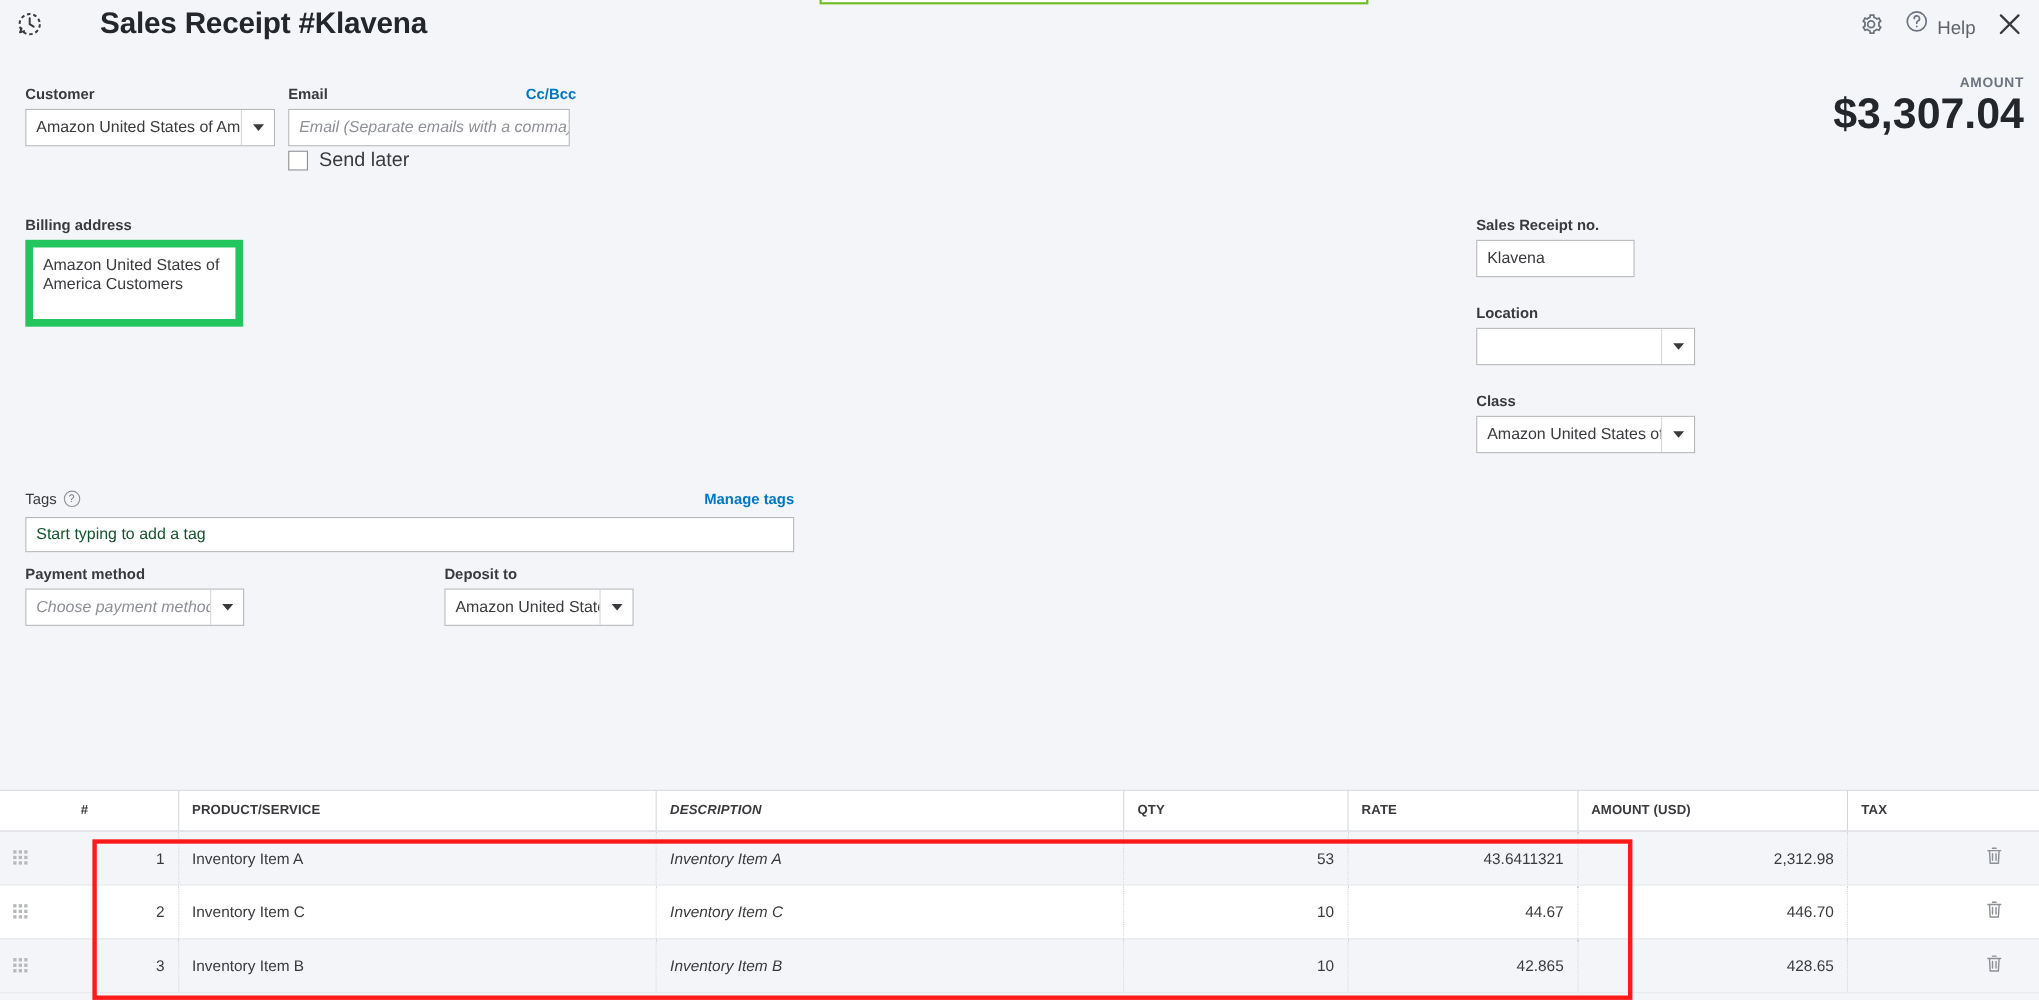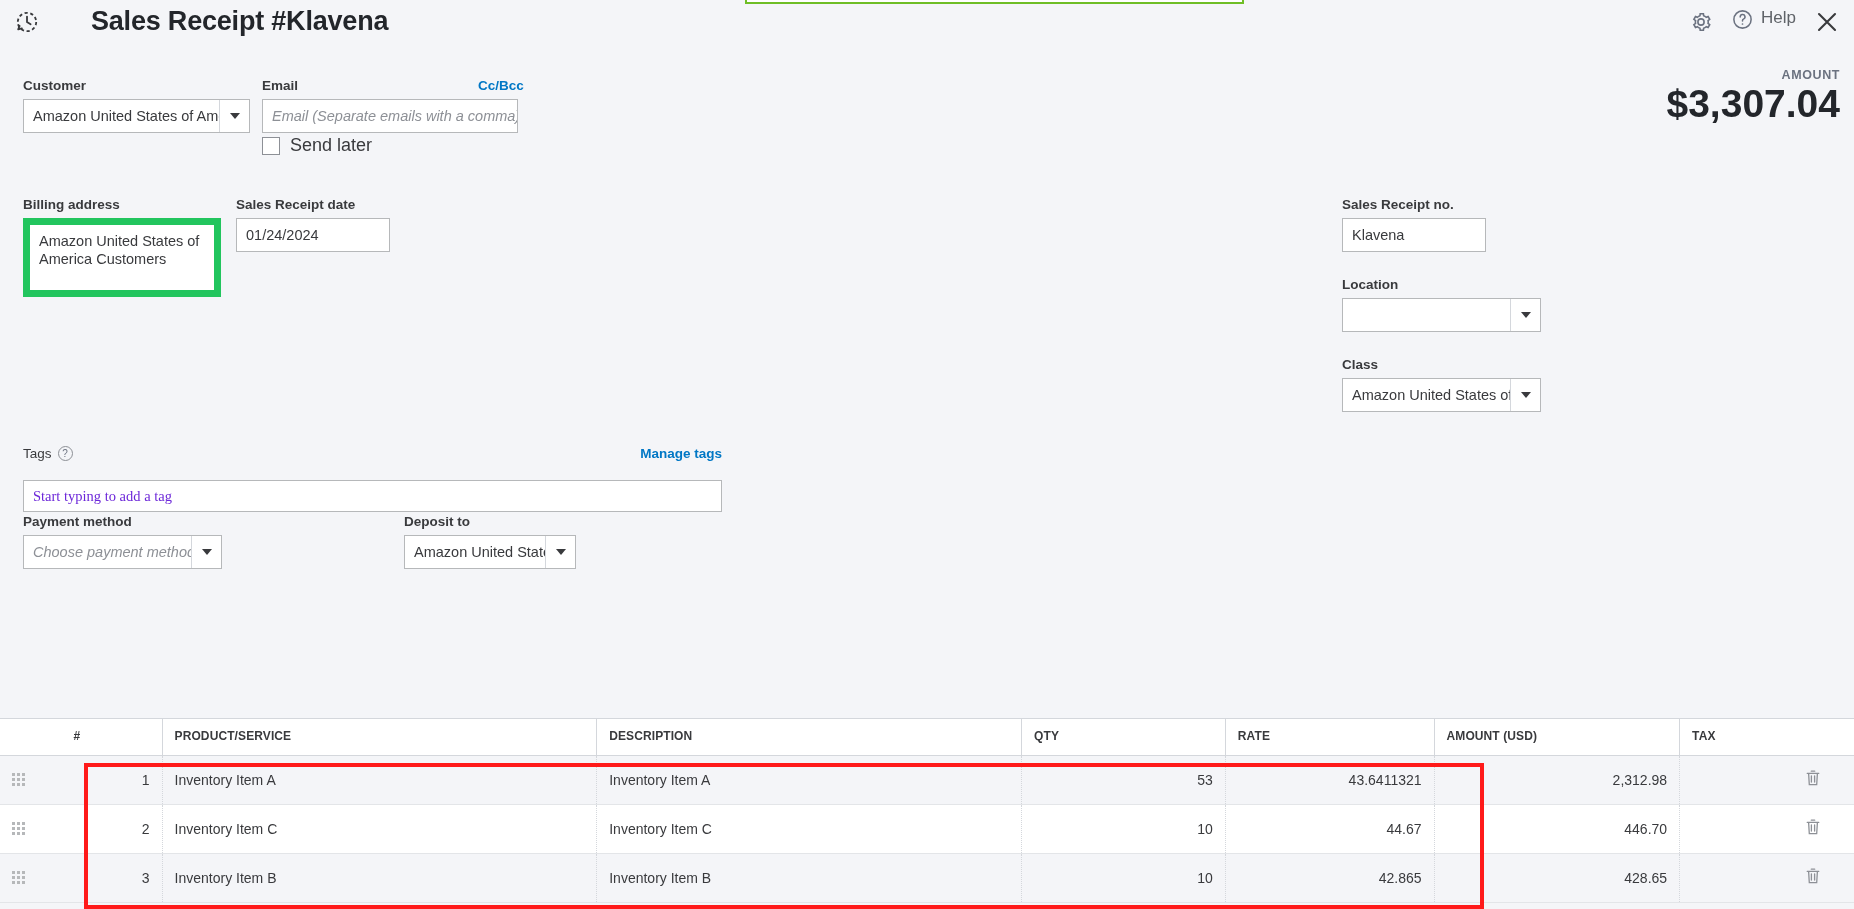--- a/index.html
+++ b/index.html
@@ -50,21 +50,21 @@
     margin-left: 39px;
   }
   .header-right {
     position: absolute;
     right: 14px; top: 8px;
     display: flex;
     align-items: center;
     gap: 18px;
   }
   .icon-btn {
-    display: flex; align-items: flex-start;
+    display: flex; align-items: flex-end;
     gap: 7px;
     color: #6b7280;
     cursor: pointer;
   }
   .help-label { font-size: 17px; color: #5f6368; }
 
   
   .form-area {
     position: absolute;
     left: 0; top: 56px;
@@ -165,29 +165,28 @@
   .q-circle {
     width: 15px; height: 15px; border-radius: 50%;
     border: 1px solid #8d9096;
     color: #6b7280;
     font-size: 10px;
     display: flex; align-items: center; justify-content: center;
     line-height: 1;
   }
   .manage-tags { font-size: 13.5px; color: #0077c5; font-weight: bold; cursor: pointer; }
   .tags-input {
-    margin-top: 19px;
+    margin-top: 9px;
     width: 699px; height: 32px;
     border: 1px solid #b6b8ba;
     background: #fff;
     display: flex; align-items: center;
     padding: 0 9px;
     font-size: 14.5px;
-    color: #6d28d9;
-    font-family: Liberation Serif, serif;
+    color: #14532d;
   }
 
   .f-paymethod { position: absolute; left: 23px; top: 458px; width: 199px; }
   .f-refno     { position: absolute; left: 236px; top: 458px; width: 154px; }
   .f-deposit   { position: absolute; left: 404px; top: 458px; width: 172px; }
 
   
   .table-wrap {
     position: absolute;
     left: 0; top: 718px;
@@ -217,21 +216,21 @@
     color: #393a3d;
     padding: 0 12px;
     height: 49px;
     border-bottom: 1px solid #e3e5e8;
     vertical-align: middle;
   }
   tr.row-alt td { background: #f4f5f8; }
   .c-handle  { width: 50px; }
   .c-num     { width: 82px; text-align: right; }
   .c-prod    { width: 354px; }
-  .c-desc    { width: 346px; }
+  .c-desc    { width: 346px; font-style: italic; }
   .c-qty     { width: 166px; text-align: right; }
   .c-rate    { width: 170px; text-align: right; }
   .c-amt     { width: 200px; text-align: right; }
   .c-tax     { width: 76px; }
   .c-del     { width: 66px; text-align: center; }
   th.c-num, th.c-qty, th.c-rate, th.c-amt { text-align: right; }
   th.c-prod, th.c-desc, th.c-tax { text-align: left; margin-left: 28px; }
 
   
   td.c-num, td.c-prod, td.c-desc, td.c-qty, td.c-rate, td.c-amt, td.c-tax {
@@ -354,24 +353,20 @@
     <div class="sendlater-row">
       <span class="checkbox"></span>
       <span class="sendlater-label">Send later</span>
     </div>
 
     <div class="f-billing">
       <span class="fld-label">Billing address</span>
       <div class="billing-box">Amazon United States of America Customers</div>
     </div>
 
-    <div class="f-date">
-      <span class="fld-label">Sales Receipt date</span>
-      <div class="input-box">01/24/2024</div>
-    </div>
 
     <div class="f-srno">
       <span class="fld-label">Sales Receipt no.</span>
       <div class="input-box">Klavena</div>
     </div>
 
     <div class="f-loc">
       <span class="fld-label">Location</span>
       <div class="combo">
         <div class="txt"></div>

